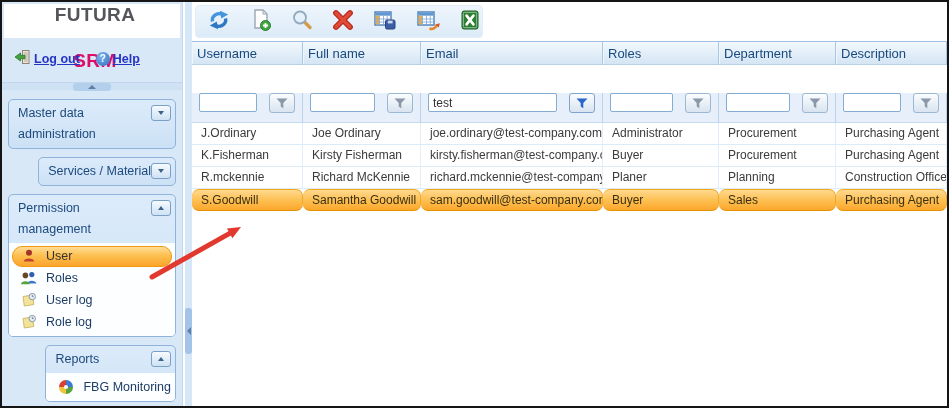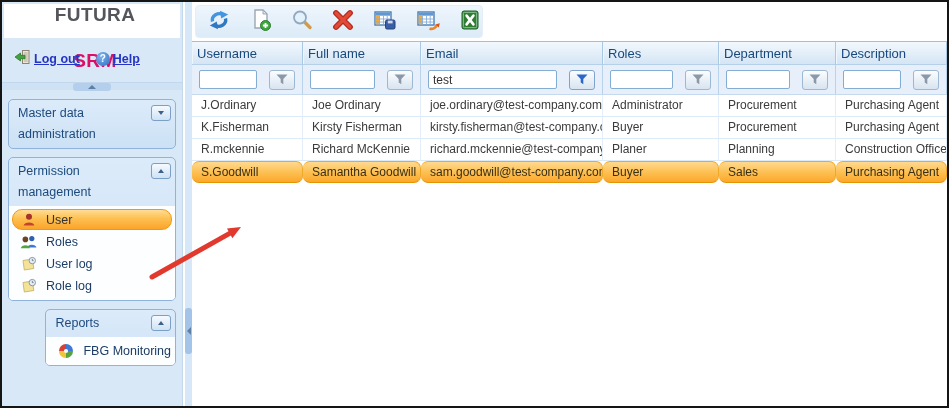--- a/index.html
+++ b/index.html
@@ -97,21 +97,21 @@
     height: 24px; line-height: 23px; padding-left: 5px;
     font-size: 13px; color: #17497f;
     background: linear-gradient(#f2f8fd, #d5e5f4);
     border-top: 1px solid #9dc0e0; border-bottom: 1px solid #b5d1ea;
     border-right: 1px solid #a9c8e4; box-shadow: inset 1px 0 0 #eef5fb;
     white-space: nowrap; overflow: hidden; cursor: pointer;
   }
   .fcell {
     height: 30px; background: #e7f0fa;
     border-right: 1px solid #bad3ec; border-bottom: 1px solid #c5daef;
-    display: flex; align-items: center; gap: 12px; padding: 0 7px;
+    display: flex; align-items: flex-start; gap: 12px; padding: 0 7px; margin-top: 28px;
   }
   .fcell input {
     flex: 1; min-width: 0; height: 19px; border: 1px solid #84add4; border-radius: 2px;
     font-family: "Liberation Sans", sans-serif; font-size: 12px; padding: 1px 4px; color: #333;
   }
   .funnel-btn {
     width: 26px; height: 20px; flex: none; border: 1px solid #9db8d2; border-radius: 3px;
     background: linear-gradient(#fbfdfe, #d8e4f0);
     display: flex; align-items: center; justify-content: center; cursor: pointer;
     color: #8a98a8;
@@ -174,20 +174,28 @@
 
       <div class="panel">
         <div class="panel-header">
           <span class="panel-title">Master data administration</span>
           <span class="toggle-btn">
               <span class="tb-down"></span>
             </span>
         </div>
       </div>
 
+      <div class="panel">
+        <div class="panel-header">
+          <span class="panel-title">Services / Material</span>
+          <span class="toggle-btn">
+              <span class="tb-down"></span>
+            </span>
+        </div>
+      </div>
 
       <div class="panel">
         <div class="panel-header">
           <span class="panel-title">Permission management</span>
           <span class="toggle-btn">
               <span class="tb-up"></span>
             </span>
         </div>
         <div class="panel-body">
           <div class="menu-item selected">

